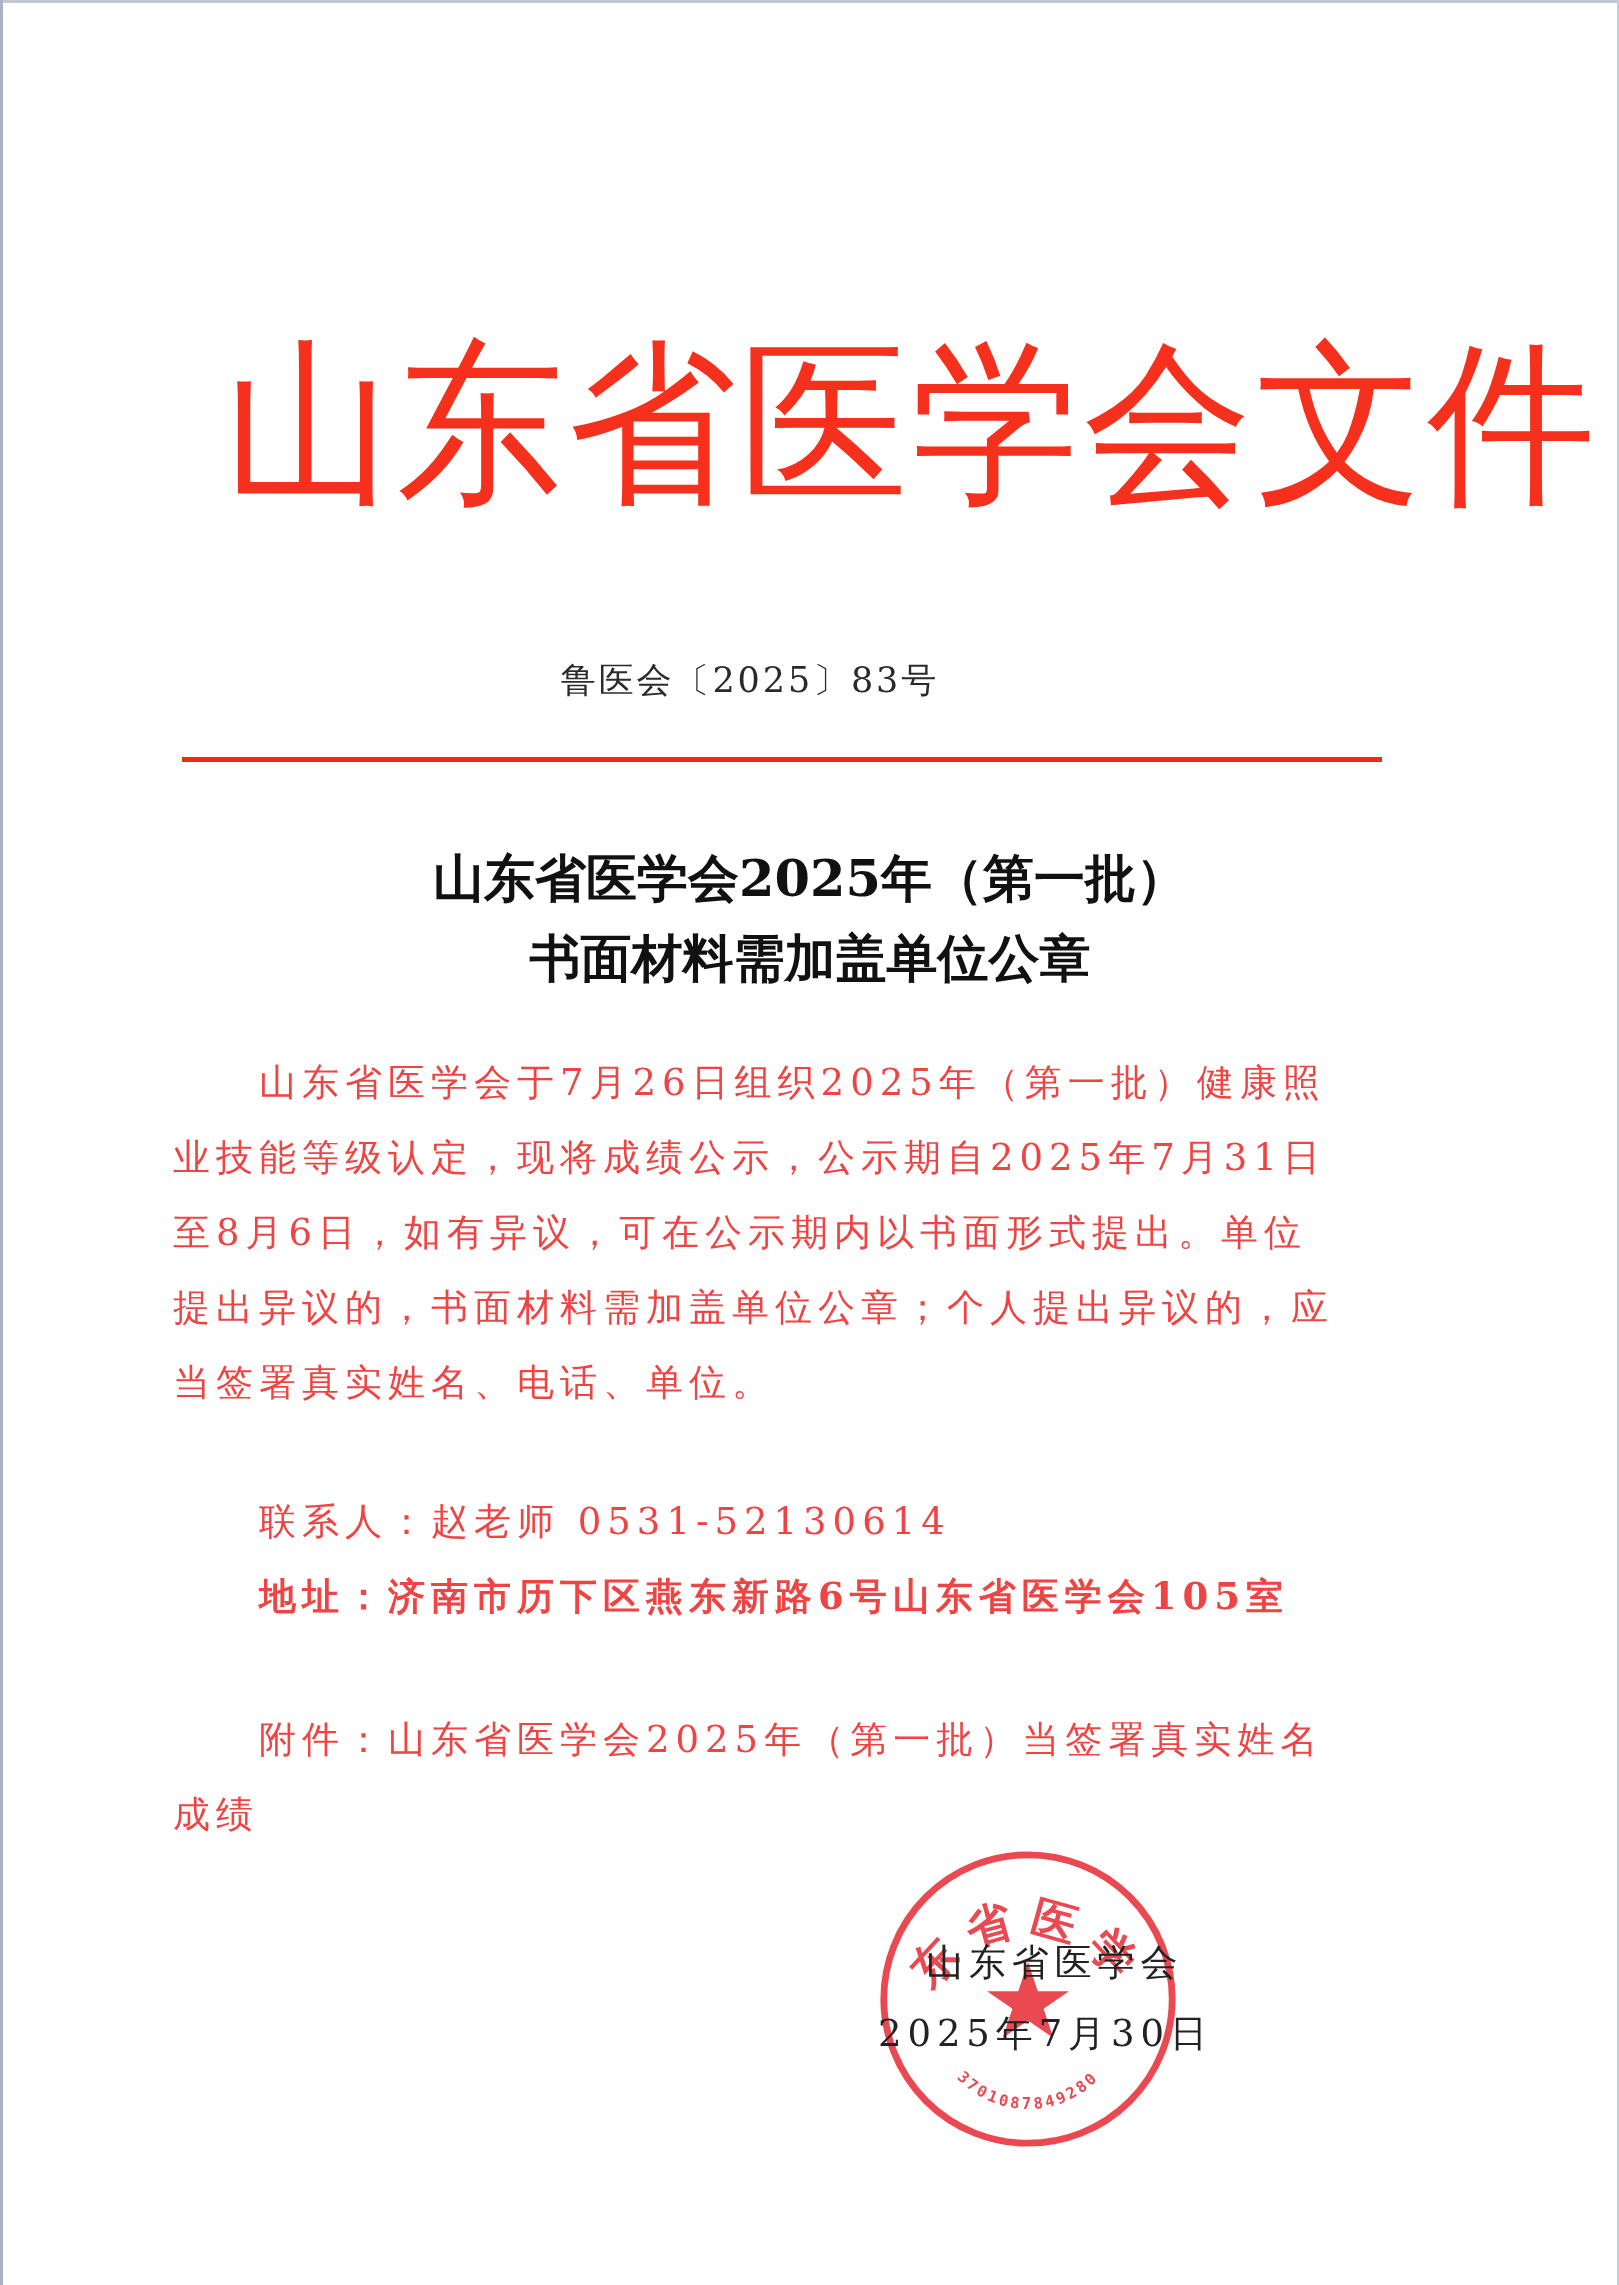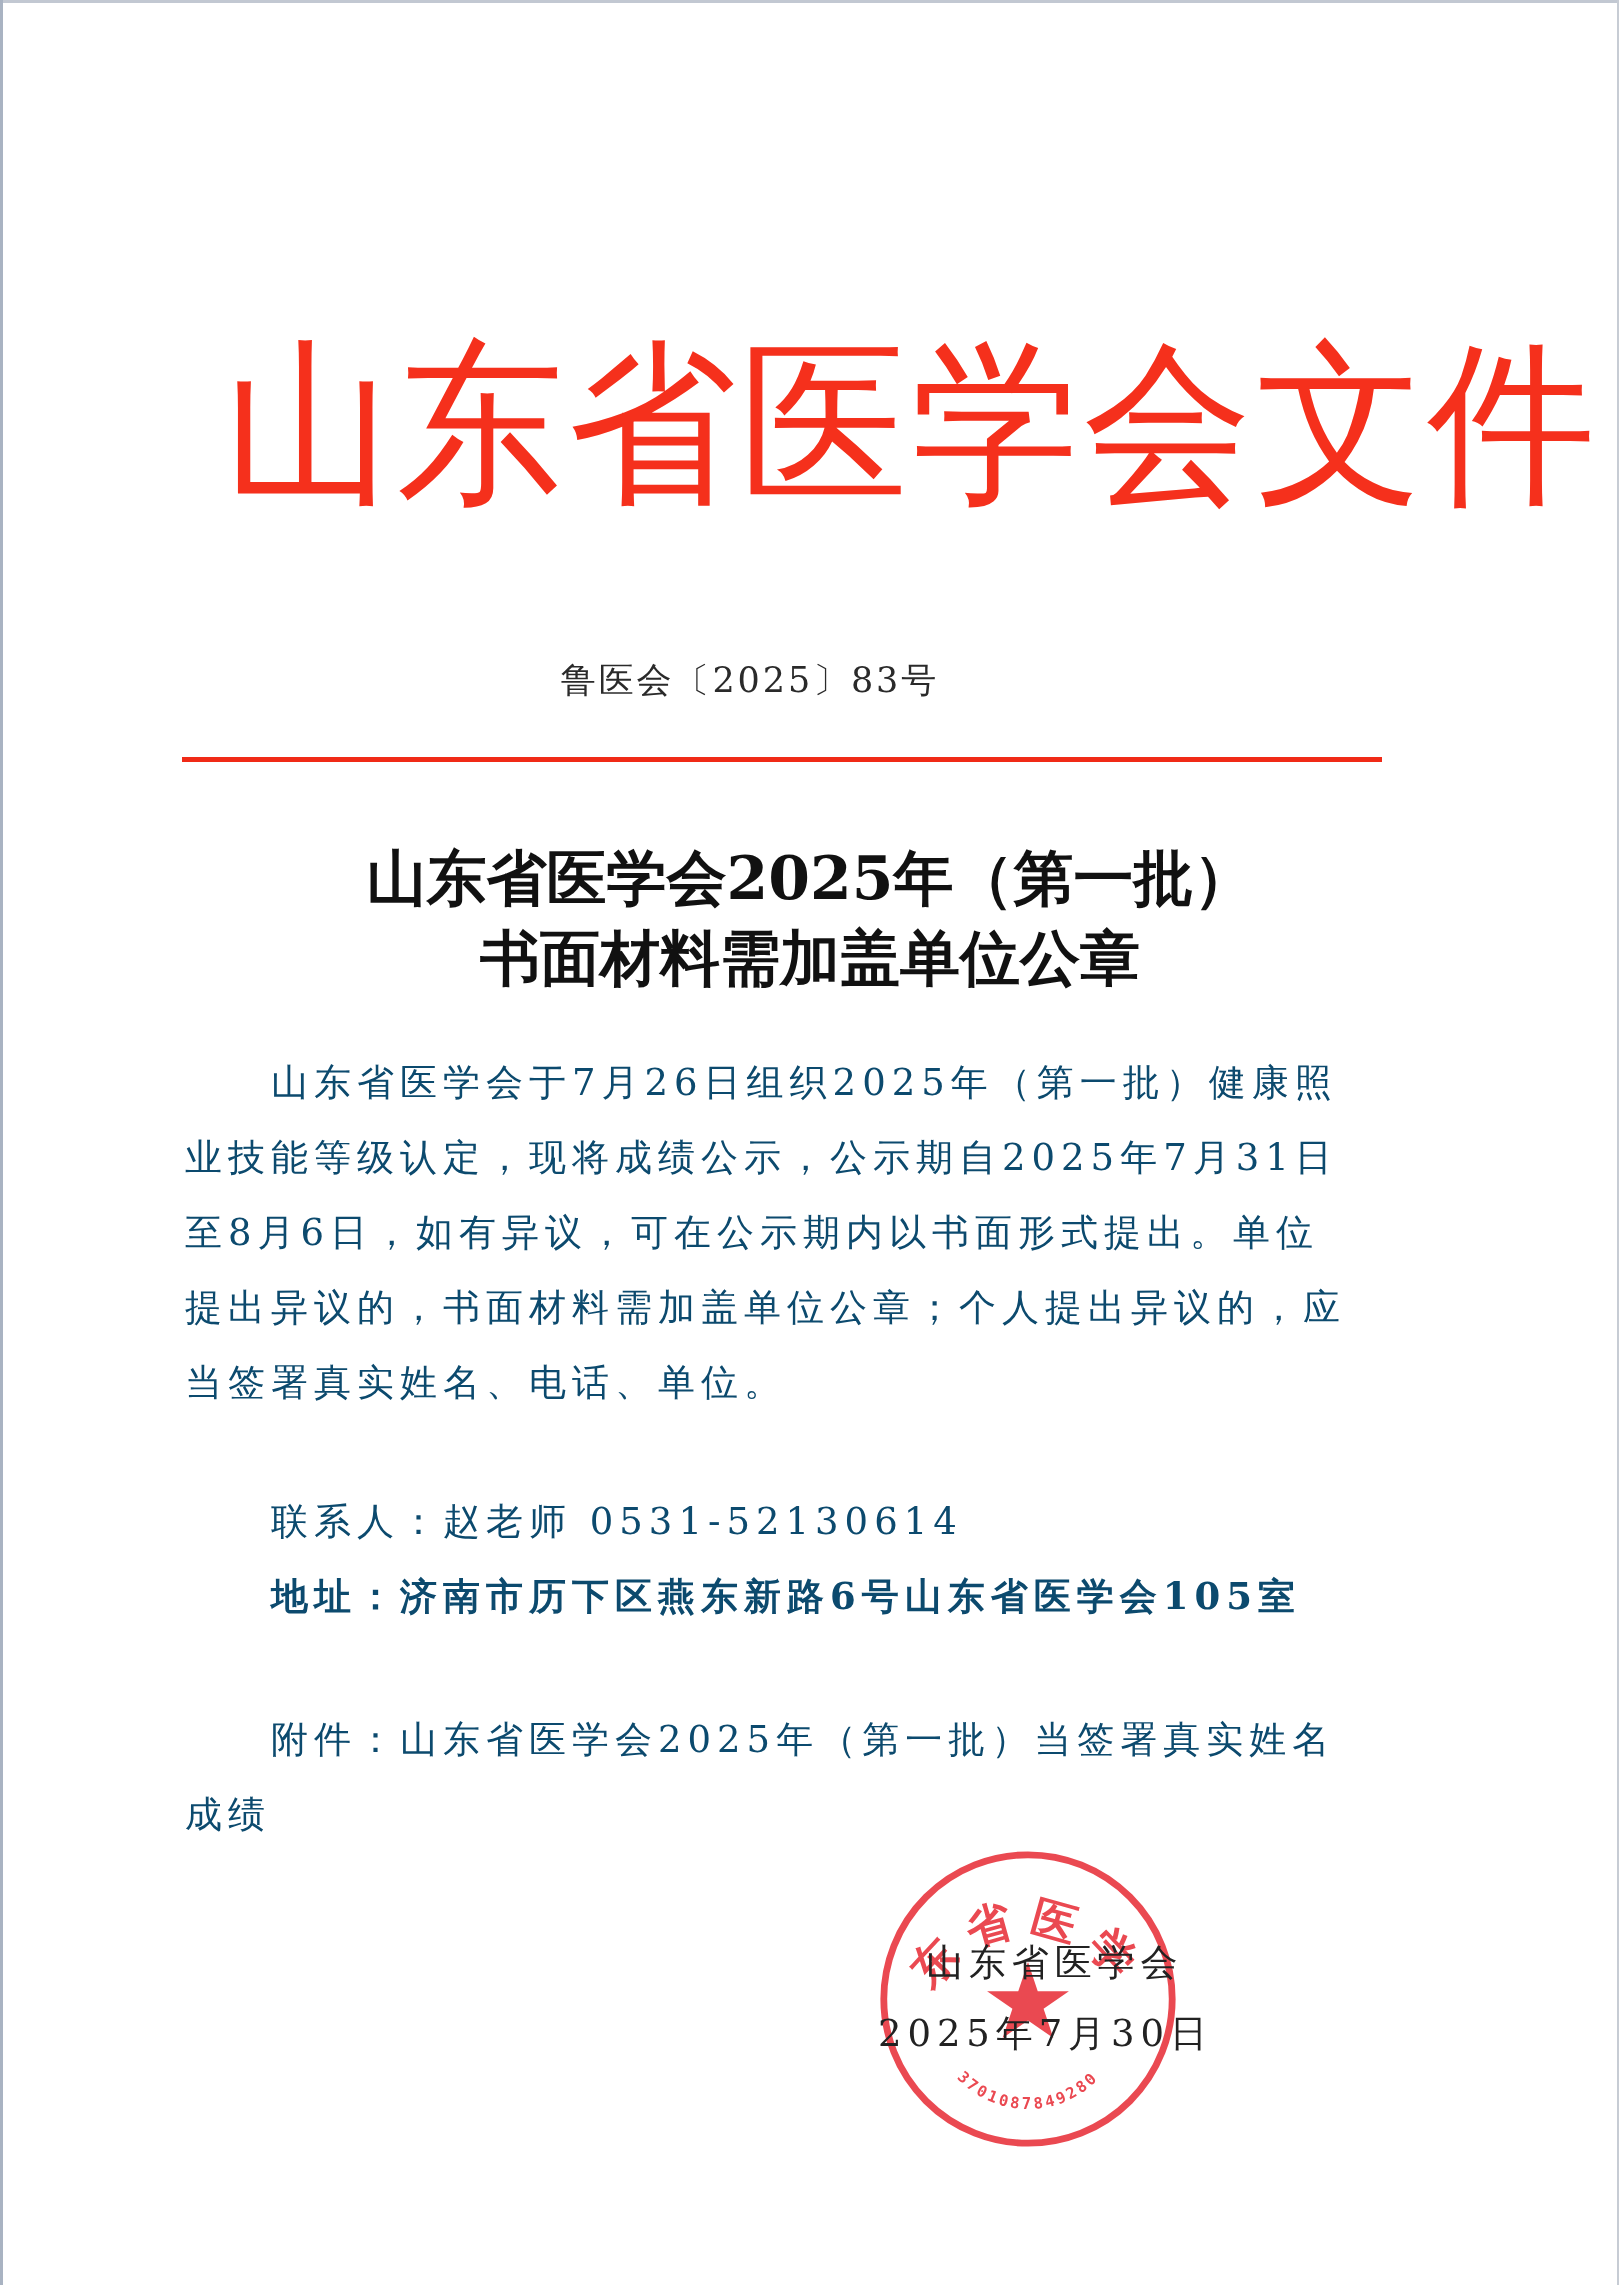--- a/index.html
+++ b/index.html
@@ -61,35 +61,35 @@
     height: 4.9px;
     background: #f02a17;
   }
   .title {
     position: absolute;
     left: 0;
     width: 1620px;
     text-align: center;
     font-family: "DejaVu Serif", "Liberation Serif", serif;
     font-weight: bold;
-    font-size: 60px;
+    font-size: 51px;
     line-height: 68px;
     color: #111111;
     white-space: nowrap;
   }
   .title.l1 { top: 844px; }
   .title.l2 { top: 924px; }
   .para-block {
     position: absolute;
-    left: 185px;
+    left: 173px;
     width: 1185px;
     font-size: 37px;
     line-height: 75px;
     letter-spacing: 6px;
-    color: #0c4a6e;
+    color: #ef4444;
   }
   .contact { top: 1484px; }
   .address { top: 1559px; font-weight: bold; }
   .attachment { top: 1702px; }
   .line {
     display: block;
     white-space: nowrap;
   }
   .indent { padding-left: 86px; }
   .signature {

